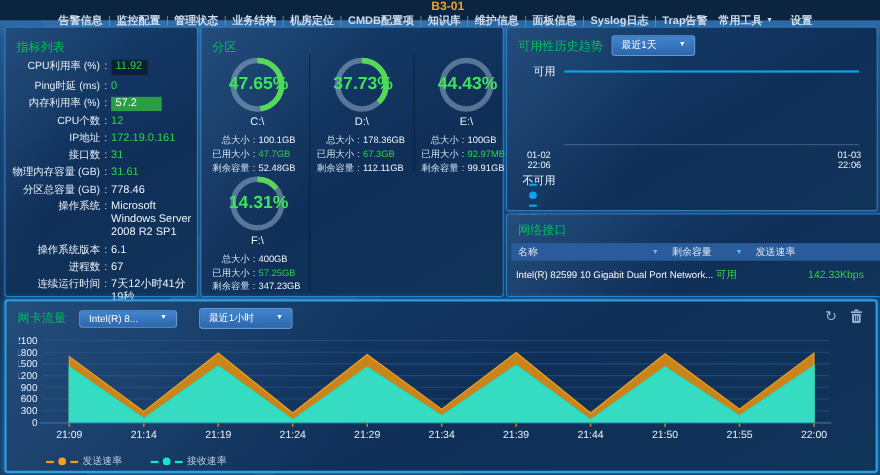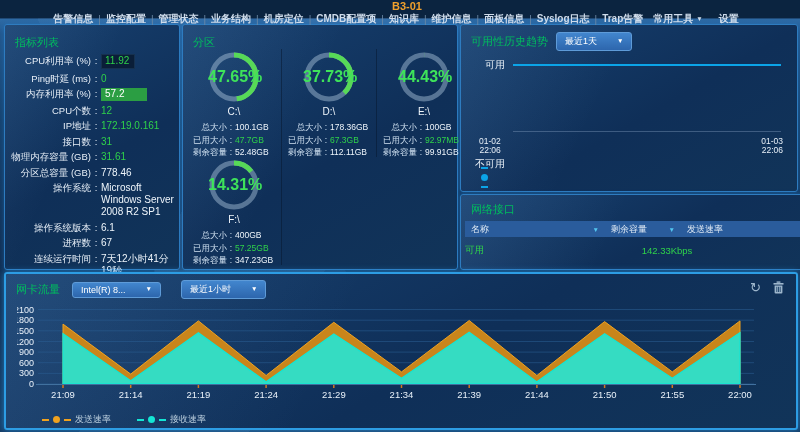--- a/index.html
+++ b/index.html
@@ -336,20 +336,21 @@
     </div>
     <div class="nh-cell nh-status">
       <span>剩余容量</span>
         <span class="sort-arrow">▼</span>
     </div>
     <div class="nh-cell nh-rate">
       <span>发送速率</span>
     </div>
   </div>
   <div class="net-row">
+    <span class="nr-name">Intel(R) 82599 10 Gigabit Dual Port Network...</span>
     <span class="nr-status">可用</span>
     <span class="nr-rate">142.33Kbps</span>
   </div>
   <div class="net-scroll">
     <span class="ns-arrow">∧</span>
     <span class="ns-arrow">∨</span>
   </div>
 </section>
 
 <section class="panel p-traffic">

